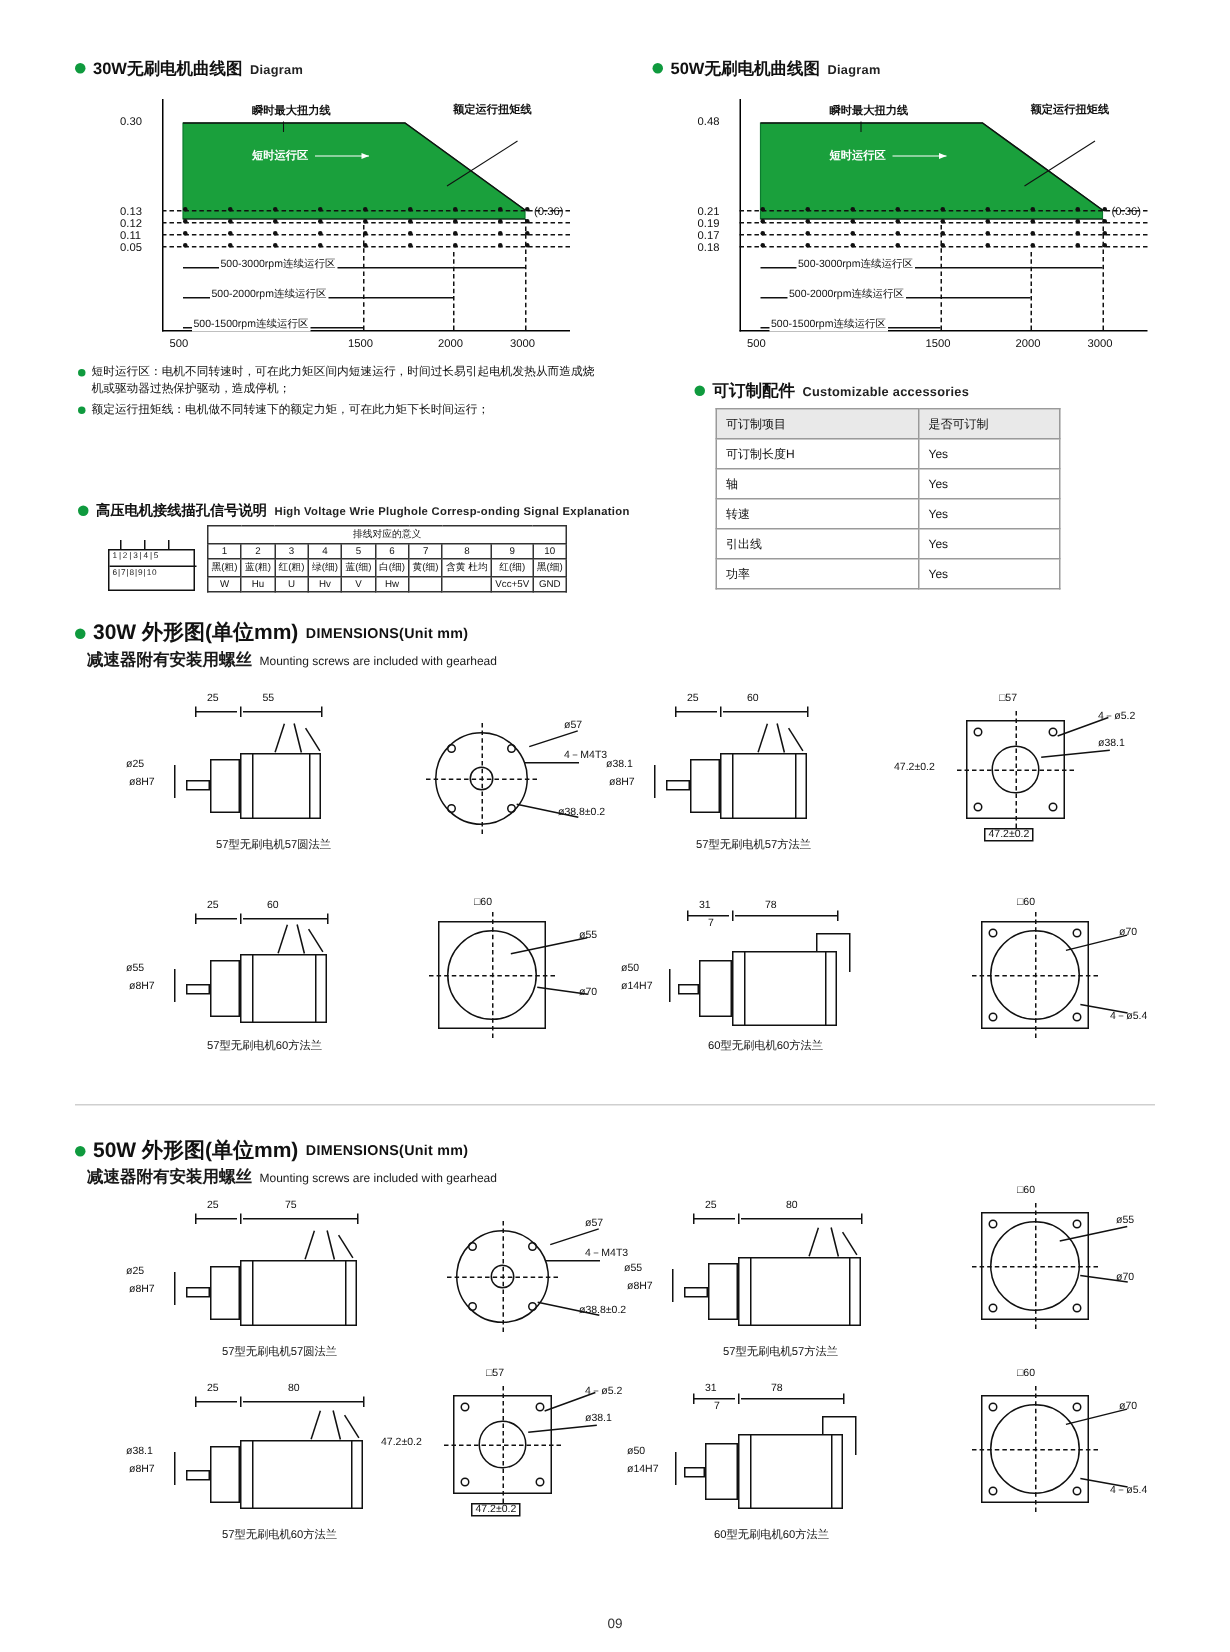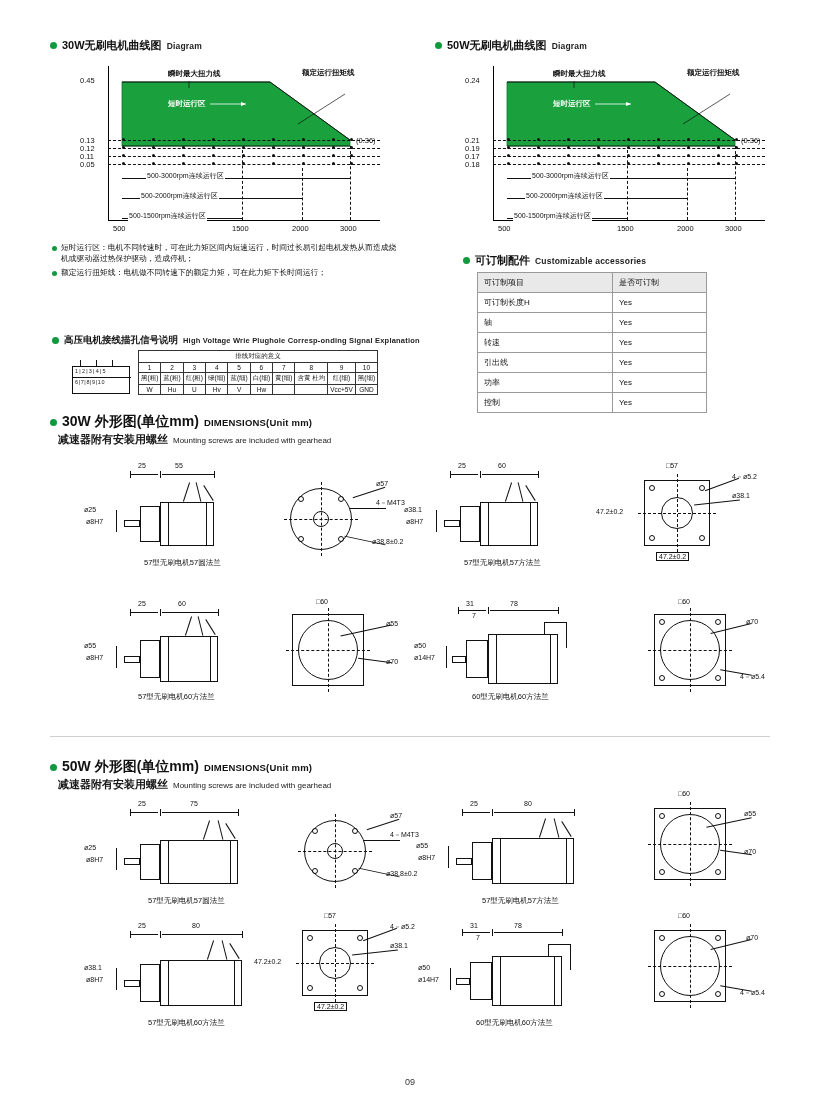--- a/index.html
+++ b/index.html
@@ -79,21 +79,21 @@
     <svg width="340" height="175" style="position:absolute;left:0;top:0;">
       <polygon points="72,24 220,24 300,82 300,88 72,88" fill="#1aa03c" stroke="#0c7a2e" stroke-width="0.8"></polygon>
       <polyline points="72,24 220,24 300,82" fill="none" stroke="#111" stroke-width="1"></polyline>
       <polyline points="72,88 220,88 300,88" fill="none" stroke="#111" stroke-width="0.8"></polyline>
       <line x1="295" y1="36" x2="248" y2="66" stroke="#111" stroke-width="0.7"></line>
       <line x1="160" y1="46" x2="196" y2="46" stroke="#fff" stroke-width="0.8"></line>
       <polygon points="196,46 191,44 191,48" fill="#fff"></polygon>
       <line x1="139" y1="30" x2="139" y2="23" stroke="#111" stroke-width="0.7"></line>
     </svg>
 
-    <div class="tick-lbl" style="left:30px;top:18px;">0.45</div>
+    <div class="tick-lbl" style="left:30px;top:18px;">0.30</div>
     <div class="tick-lbl" style="left:30px;top:78px;">0.13</div>
     <div class="tick-lbl" style="left:30px;top:86px;">0.12</div>
     <div class="tick-lbl" style="left:30px;top:94px;">0.11</div>
     <div class="tick-lbl" style="left:30px;top:102px;">0.05</div>
 
     <div class="dash-h" style="left:58px;top:82px;width:272px;"></div>
     <div class="dash-h" style="left:58px;top:90px;width:272px;"></div>
     <div class="dash-h" style="left:58px;top:98px;width:272px;"></div>
     <div class="dash-h" style="left:58px;top:106px;width:272px;"></div>
 
@@ -171,21 +171,21 @@
     <svg width="340" height="175" style="position:absolute;left:0;top:0;">
       <polygon points="72,24 220,24 300,82 300,88 72,88" fill="#1aa03c" stroke="#0c7a2e" stroke-width="0.8"></polygon>
       <polyline points="72,24 220,24 300,82" fill="none" stroke="#111" stroke-width="1"></polyline>
       <polyline points="72,88 220,88 300,88" fill="none" stroke="#111" stroke-width="0.8"></polyline>
       <line x1="295" y1="36" x2="248" y2="66" stroke="#111" stroke-width="0.7"></line>
       <line x1="160" y1="46" x2="196" y2="46" stroke="#fff" stroke-width="0.8"></line>
       <polygon points="196,46 191,44 191,48" fill="#fff"></polygon>
       <line x1="139" y1="30" x2="139" y2="23" stroke="#111" stroke-width="0.7"></line>
     </svg>
 
-    <div class="tick-lbl" style="left:30px;top:18px;">0.24</div>
+    <div class="tick-lbl" style="left:30px;top:18px;">0.48</div>
     <div class="tick-lbl" style="left:30px;top:78px;">0.21</div>
     <div class="tick-lbl" style="left:30px;top:86px;">0.19</div>
     <div class="tick-lbl" style="left:30px;top:94px;">0.17</div>
     <div class="tick-lbl" style="left:30px;top:102px;">0.18</div>
 
     <div class="dash-h" style="left:58px;top:82px;width:272px;"></div>
     <div class="dash-h" style="left:58px;top:90px;width:272px;"></div>
     <div class="dash-h" style="left:58px;top:98px;width:272px;"></div>
     <div class="dash-h" style="left:58px;top:106px;width:272px;"></div>
 
@@ -349,24 +349,20 @@
         <td>Yes</td>
       </tr>
       <tr>
         <td>引出线</td>
         <td>Yes</td>
       </tr>
       <tr>
         <td>功率</td>
         <td>Yes</td>
       </tr>
-      <tr>
-        <td>控制</td>
-        <td>Yes</td>
-      </tr>
     </tbody>
       </table>
   </div>
 
   <div class="bullet-head" style="position:absolute;left:50px;top:413px;">
     <span class="dot"></span>
     <span class="h-big-cn">30W 外形图(单位mm)</span>
     <span class="h-big-en">DIMENSIONS(Unit mm)</span>
   </div>
   <div style="position:absolute;left:58px;top:432px;display:flex;gap:5px;align-items:baseline;">

